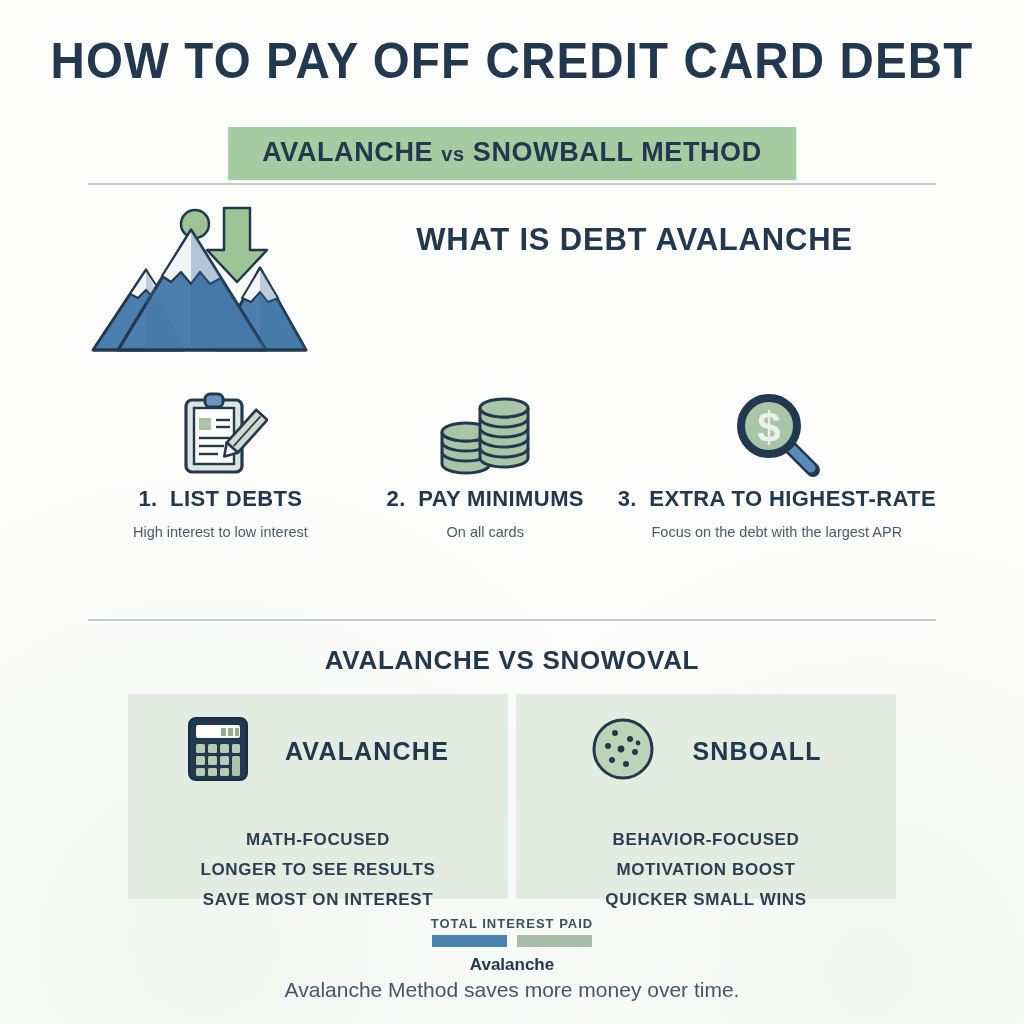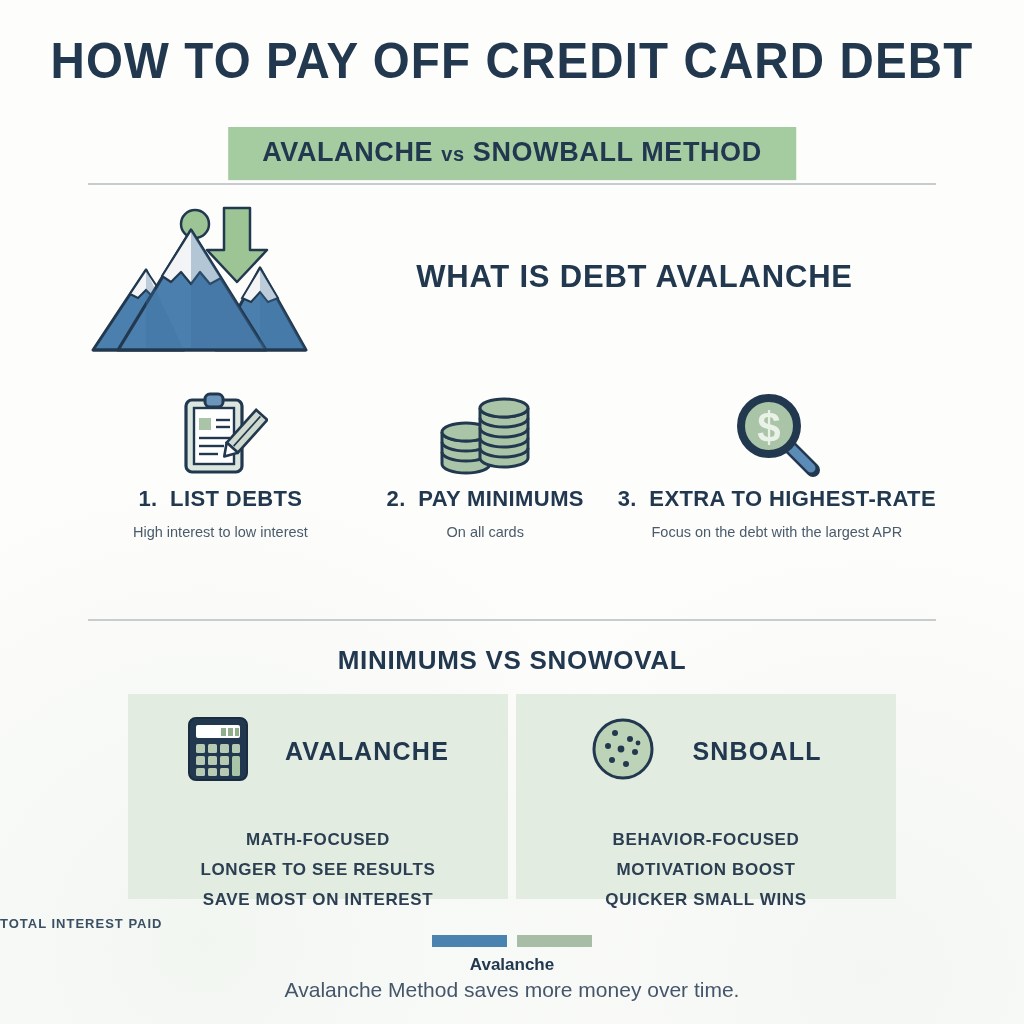--- a/index.html
+++ b/index.html
@@ -54,21 +54,21 @@
   .hero{
     position:absolute;left:88px;right:88px;top:198px;height:170px;
   }
   .mountain-box{
     position:absolute;left:0;top:0;width:225px;height:160px;
   }
   .hero-heading{
     position:absolute;left:245px;right:0;top:18px;
     text-align:center;
     font-size:31px;line-height:48px;font-weight:bold;
-    letter-spacing:0.8px;color:#22384f;margin-top:37px;
+    letter-spacing:0.8px;color:#22384f;
   }
 
   
   .steps{
     position:absolute;left:88px;right:88px;top:382px;height:190px;
     display:flex;
   }
   .step{
     flex:1 1 0;display:flex;flex-direction:column;align-items:center;
   }
@@ -105,21 +105,21 @@
   .panel-lines{
     margin-top:39px;text-align:center;
   }
   .panel-lines div{
     font-size:17px;font-weight:bold;letter-spacing:0.6px;
     color:#2c3f52;line-height:30px;
   }
 
   
   .legend-title{
-    position:absolute;left:0;right:0;top:916px;
+    position:absolute;left:0;right:0;top:916px;text-align:center;
     font-size:13px;font-weight:bold;letter-spacing:1px;color:#3a4f63;
   }
   .legend-bars{
     position:absolute;left:50%;transform:translateX(-50%);top:935px;
     display:flex;gap:10px;
   }
   .legend-bars span{display:block;width:75px;height:12px;}
   .legend-label{
     position:absolute;left:0;right:0;top:955px;text-align:center;
     font-size:17px;font-weight:bold;color:#22384f;
@@ -239,21 +239,21 @@
         <span class="num">3.</span>
         <span>EXTRA TO HIGHEST-RATE</span>
       </div>
       <div class="step-desc">Focus on the debt with the largest APR</div>
     </div>
 
   </div>
 
   <div class="rule mid"></div>
 
-  <div class="compare-heading">MINIMUMS VS SNOWOVAL</div>
+  <div class="compare-heading">AVALANCHE VS SNOWOVAL</div>
 
   <div class="panels">
 
     <div class="panel">
       <div class="panel-head">
         <span>
           <svg width="62" height="66" viewBox="0 0 62 66">
             <rect x="2" y="2" width="58" height="62" rx="7" fill="#22384f" stroke="#1a2c40" stroke-width="2"></rect>
             <rect x="9" y="9" width="44" height="13" rx="2" fill="#ffffff"></rect>
             <rect x="34" y="12" width="5" height="8" fill="#8fae8c"></rect>

